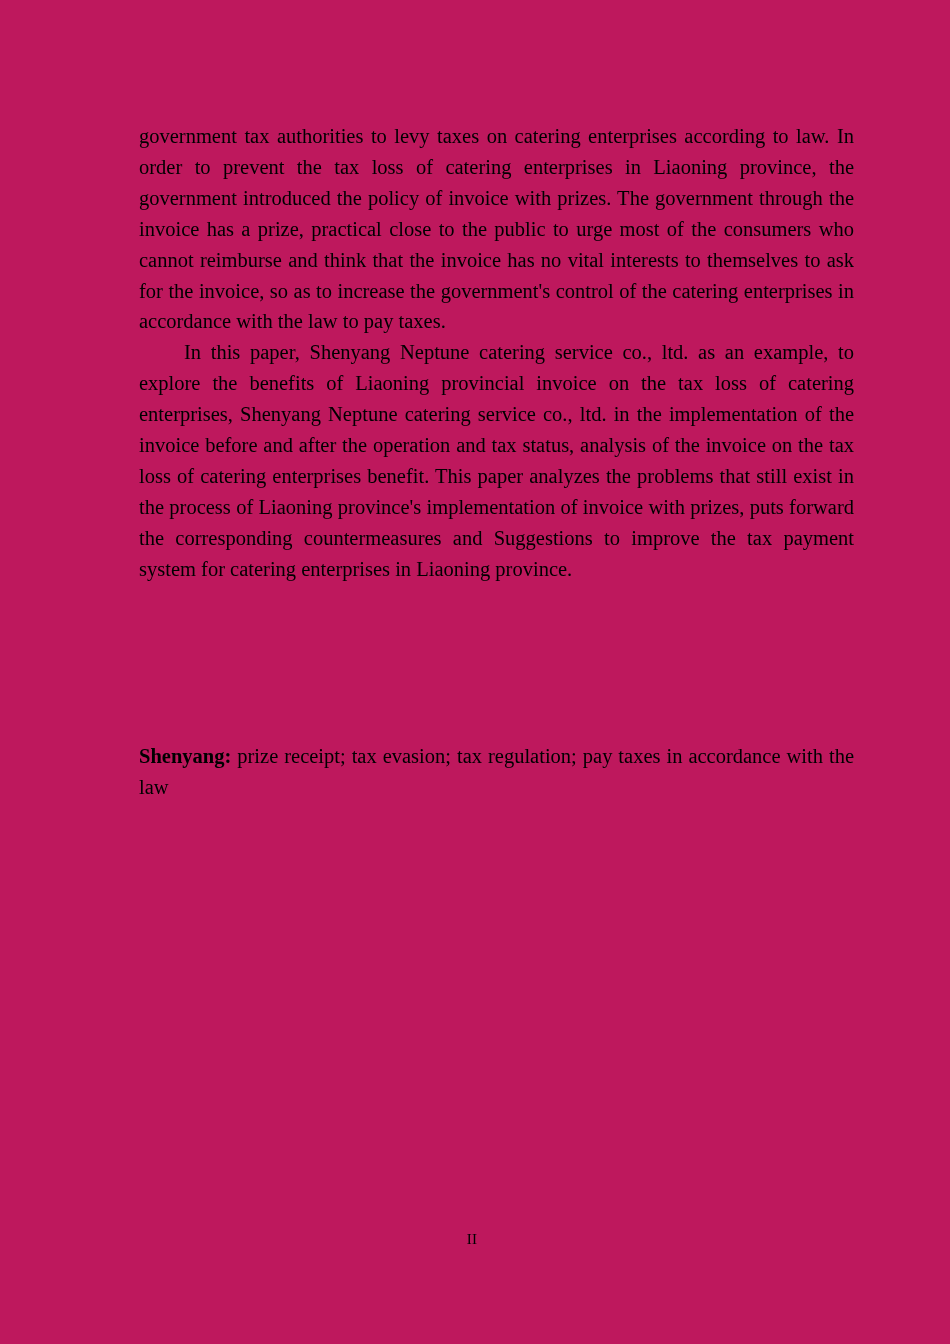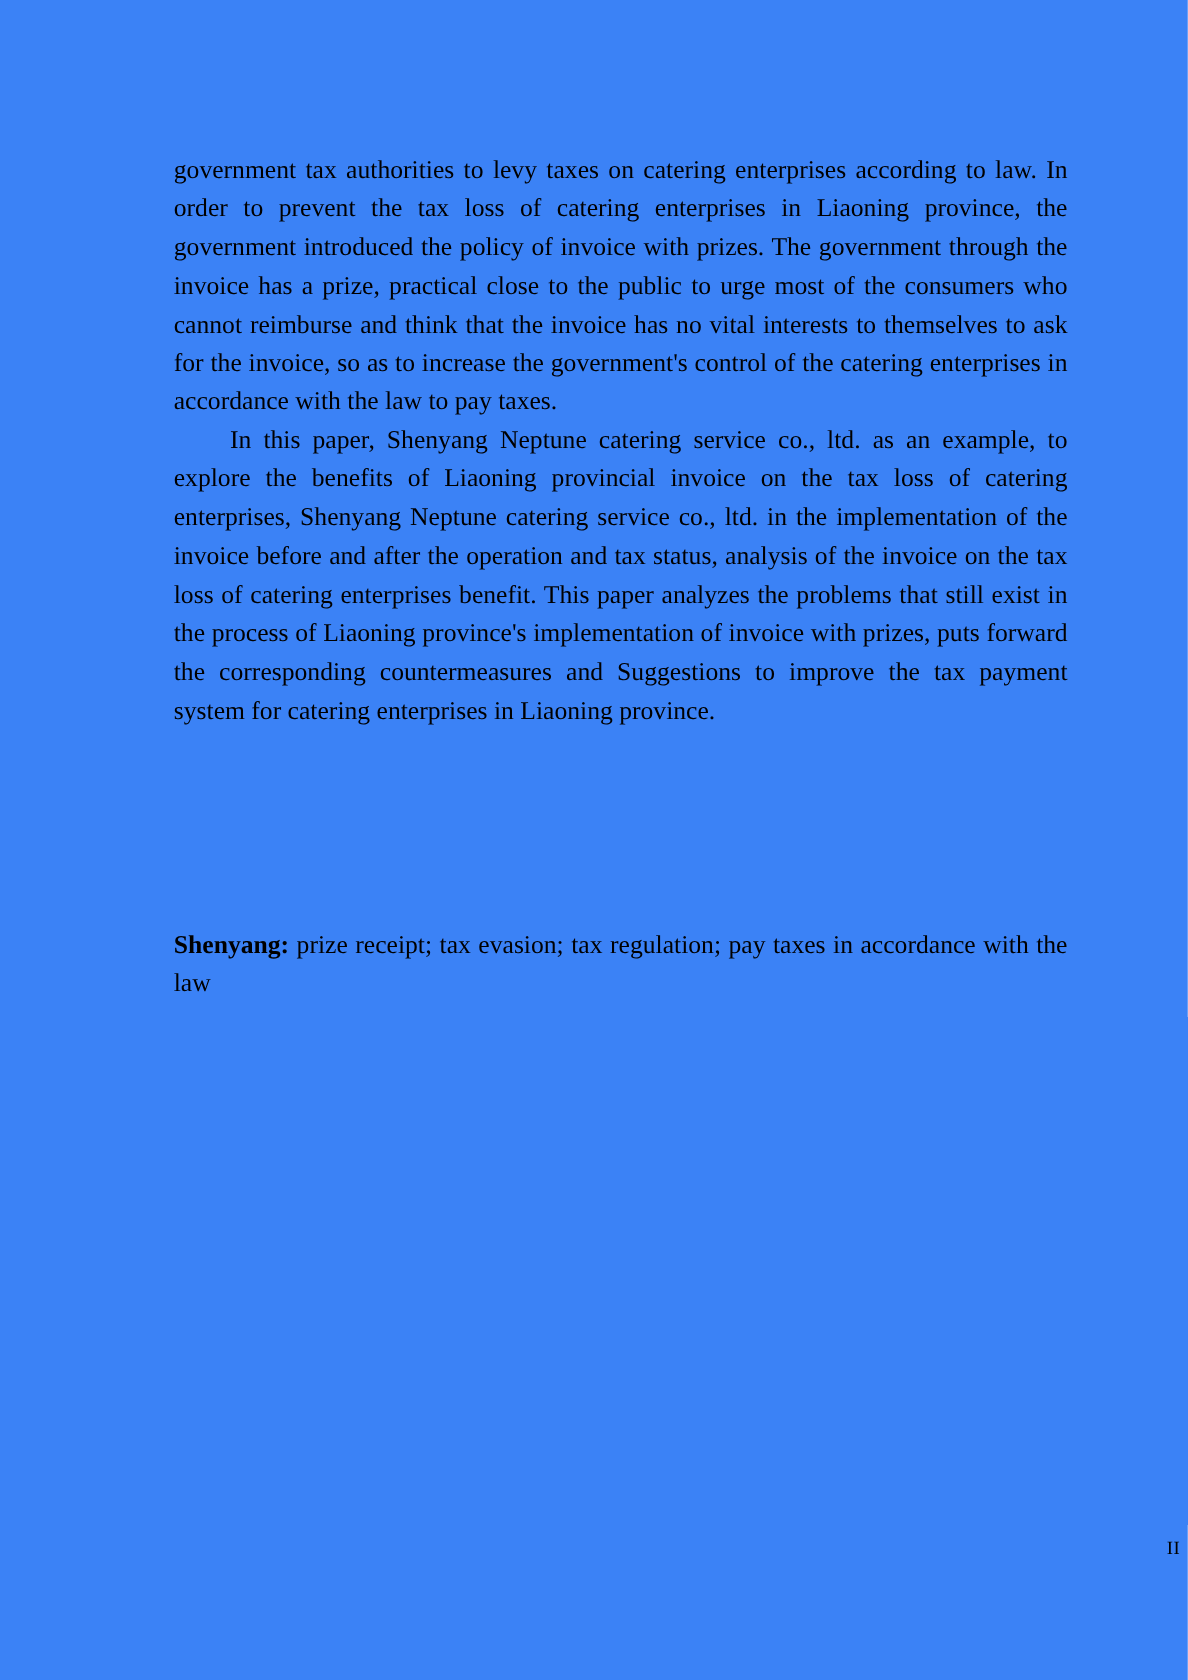--- a/index.html
+++ b/index.html
@@ -17,21 +17,21 @@
     overflow: hidden;
     -webkit-font-smoothing: antialiased;
   }
 
   .page {
     position: absolute;
     left: 0;
     top: 0;
     width: 950px;
     height: 1344px;
-    background: #3b82f6;
+    background: #be185d;
   }
 
   .content-area {
     position: absolute;
     left: 139px;
     top: 121px;
     width: 715px;
   }
 
   p.body-para {
@@ -69,21 +69,21 @@
 
   .keywords-label {
     font-weight: bold;
   }
 
   .page-number {
     position: absolute;
     left: 0;
     top: 1230px;
     width: 944px;
-    text-align: right;
+    text-align: center;
     font-size: 15px;
     line-height: 18px;
     color: #000000;
     letter-spacing: 0.3px;
   }
 </style>
 </head>
 <body>
 
 <div class="page">

